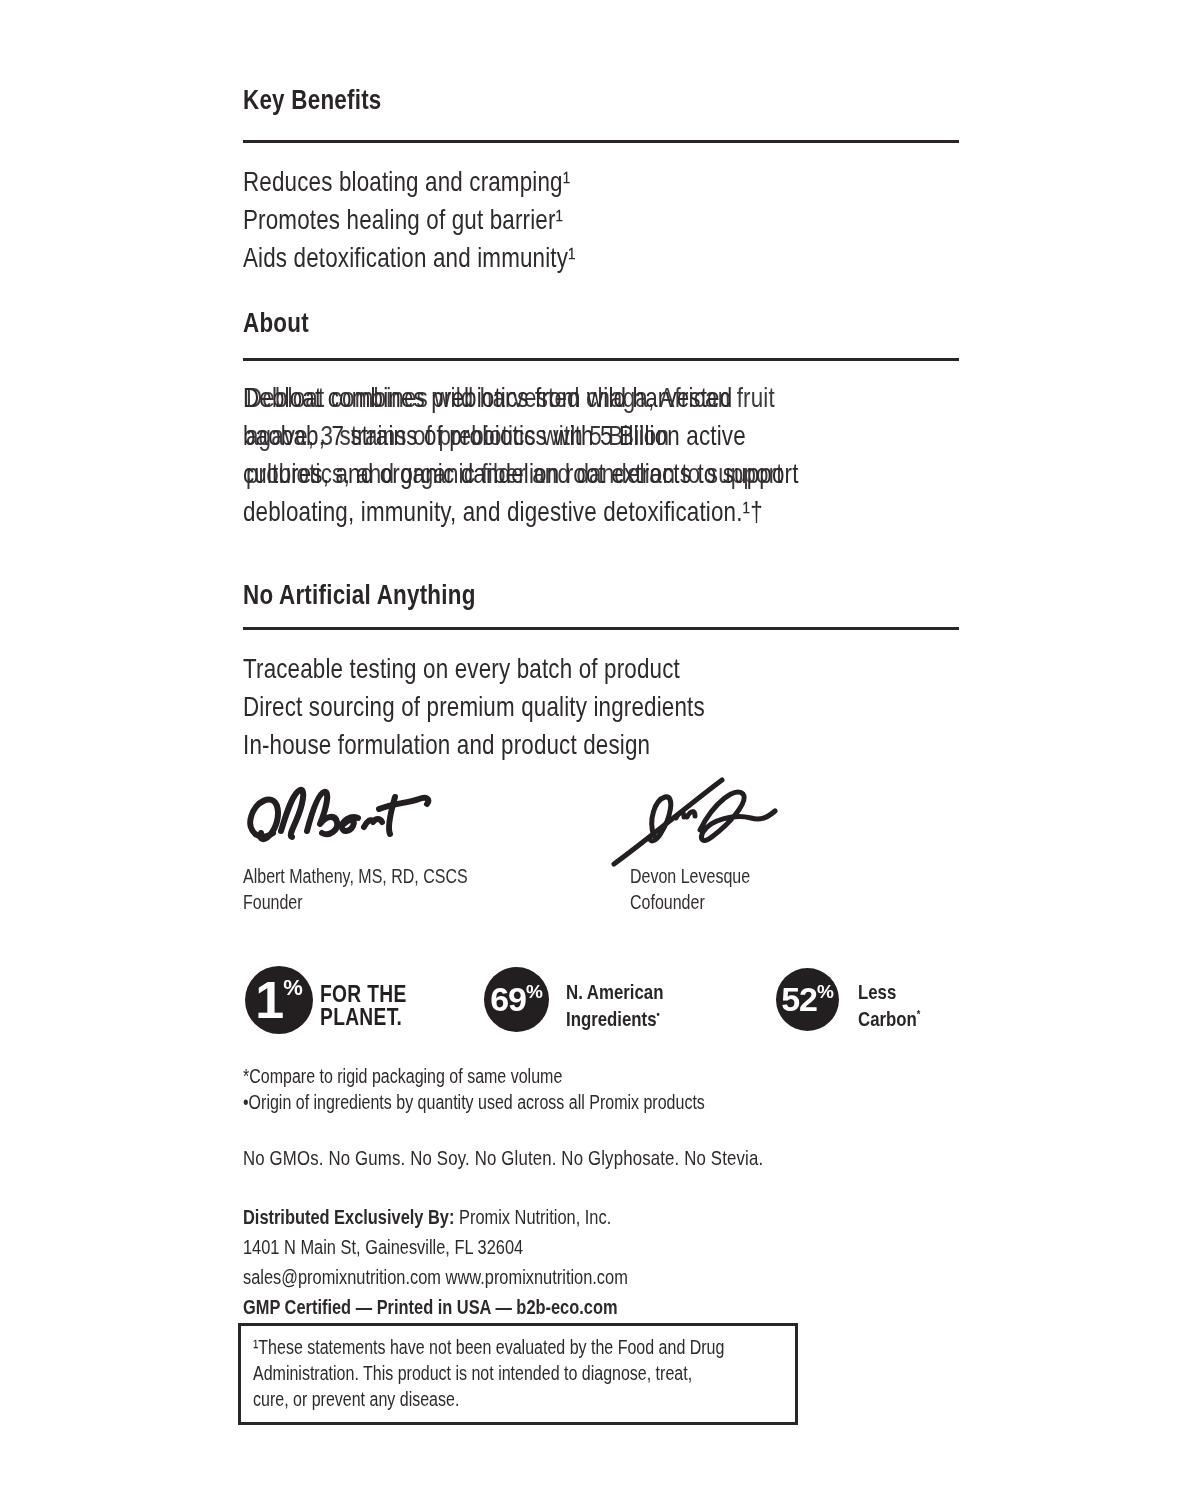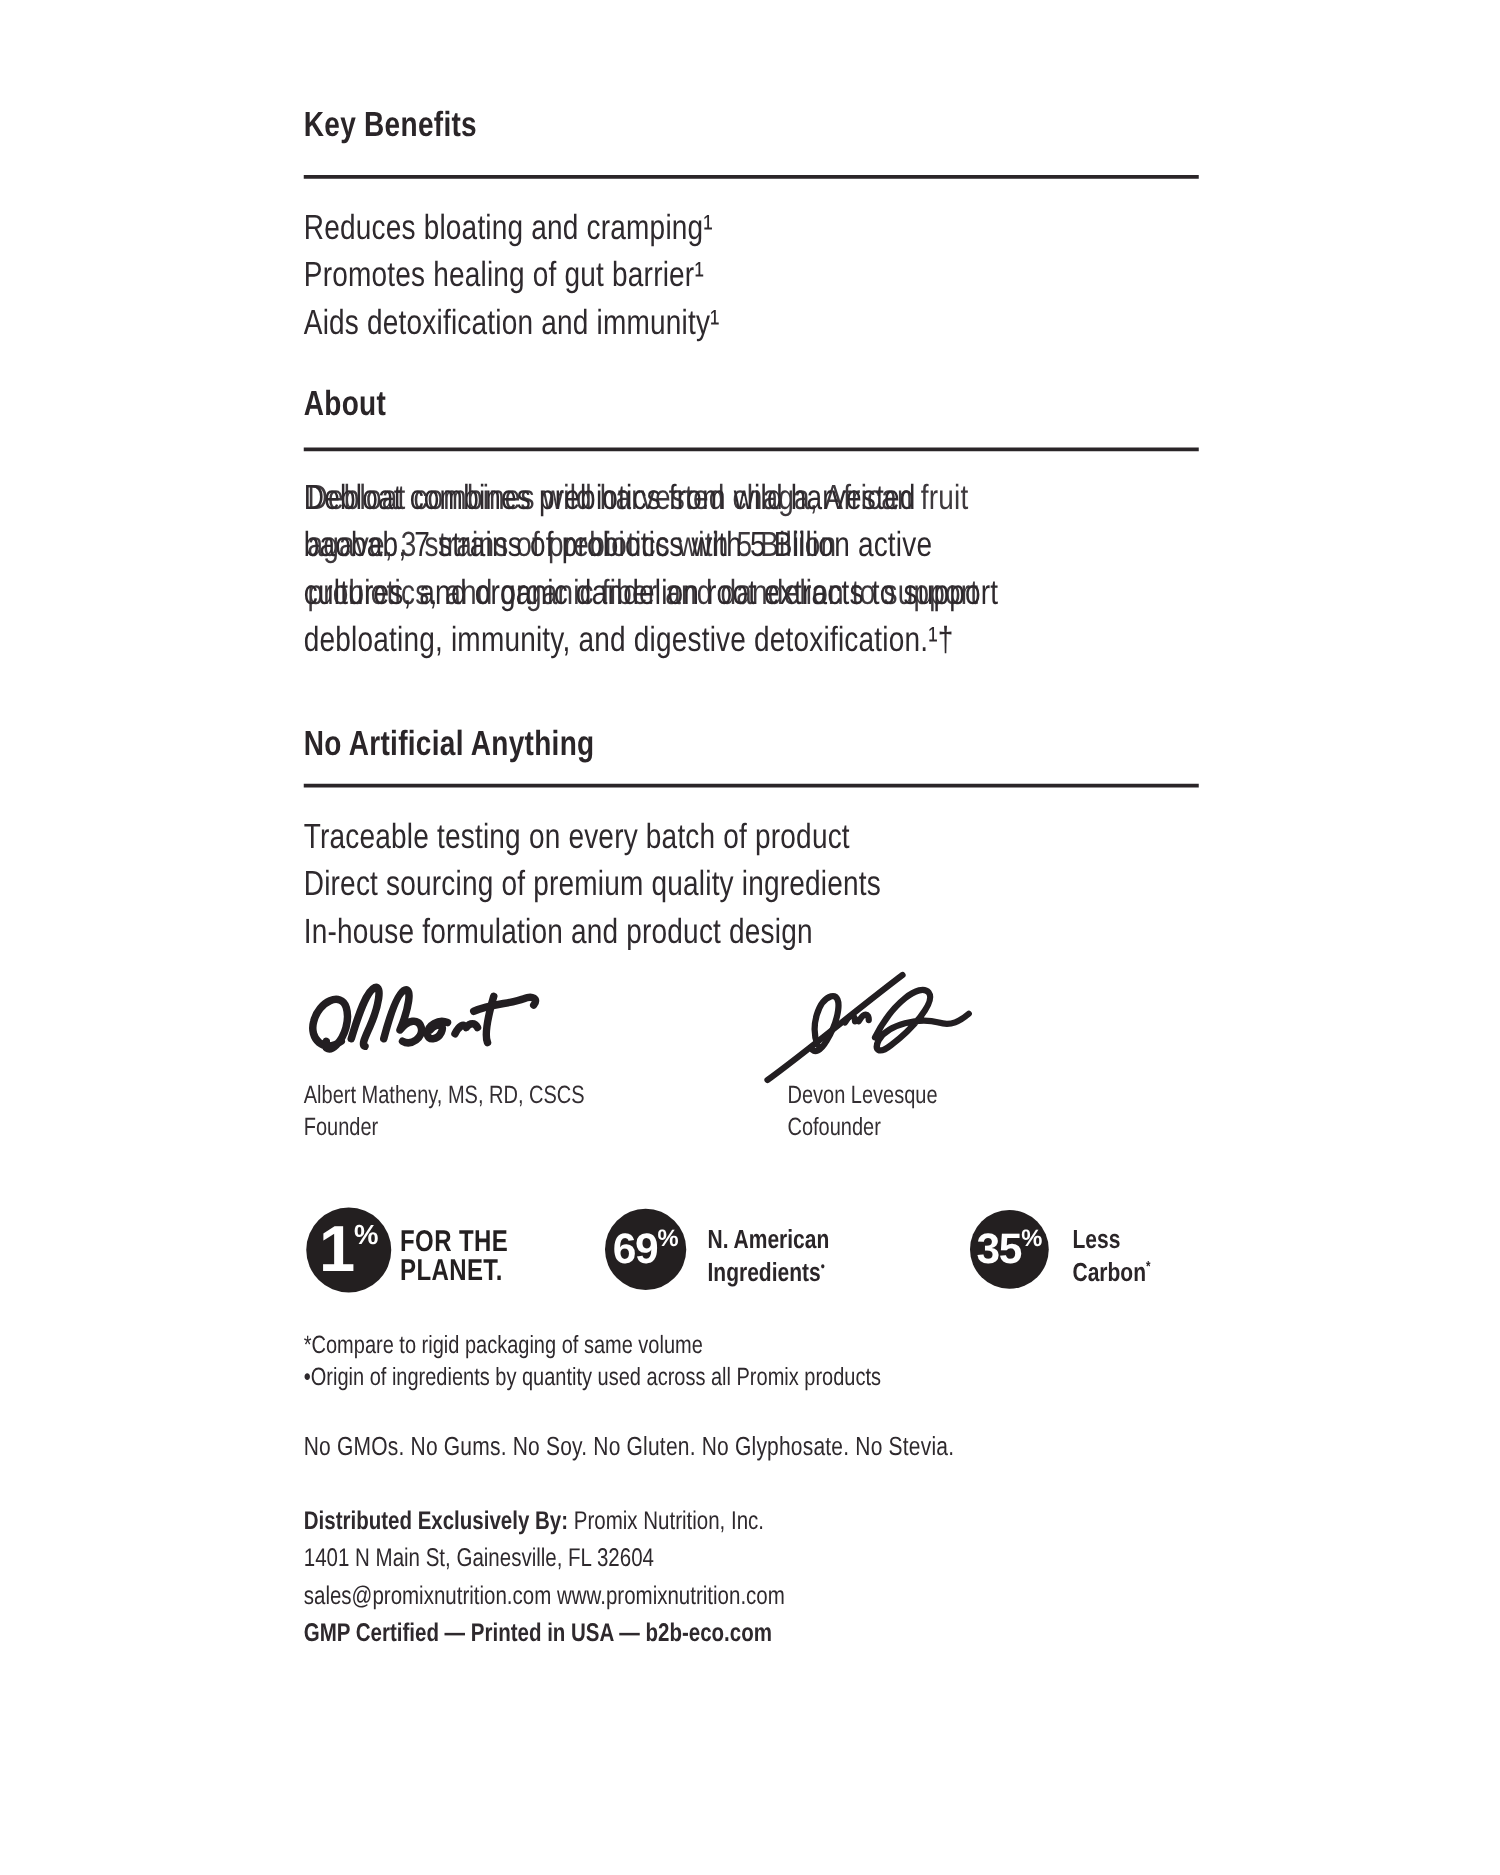--- a/index.html
+++ b/index.html
@@ -116,21 +116,21 @@
   <div class="badge-circle" style="left:484px; top:967px; width:65px; height:65px;">
     <span class="badge-num" style="font-size:34px;">69</span>
       <span class="badge-pct" style="font-size:19px; transform:translateY(-8px); display:inline-block;">%</span>
   </div>
   <div class="abs tx badge-label" style="left:566px; top:980px;">
     <div>N. American</div>
     <div><span>Ingredients</span><span class="sup">•</span></div>
   </div>
 
   <div class="badge-circle" style="left:776px; top:968px; width:63px; height:63px;">
-    <span class="badge-num" style="font-size:34px;">35</span>
+    <span class="badge-num" style="font-size:34px;">52</span>
       <span class="badge-pct" style="font-size:19px; transform:translateY(-8px); display:inline-block;">%</span>
   </div>
   <div class="abs tx badge-label" style="left:858px; top:980px;">
     <div>Less</div>
     <div><span>Carbon</span><span class="sup">*</span></div>
   </div>
 
   <div class="abs tx" style="left:243px; top:1063px;">
     <div class="footline">*Compare to rigid packaging of same volume</div>
     <div class="footline">•Origin of ingredients by quantity used across all Promix products</div>
@@ -138,14 +138,21 @@
 
   <div class="abs tx claims" style="left:243px; top:1146px;">No GMOs. No Gums. No Soy. No Gluten. No Glyphosate. No Stevia.</div>
 
   <div class="abs tx dist" style="left:243px; top:1202px;">
     <div><span class="bold">Distributed Exclusively By:</span><span> Promix Nutrition, Inc.</span></div>
     <div>1401 N Main St, Gainesville, FL 32604</div>
     <div>sales@promixnutrition.com www.promixnutrition.com</div>
     <div class="bold">GMP Certified — Printed in USA — b2b-eco.com</div>
   </div>
 
+  <div class="disc-box">
+    <div class="tx">
+      <div>¹These statements have not been evaluated by the Food and Drug</div>
+      <div>Administration.  This product is not intended to diagnose, treat,</div>
+      <div>cure, or prevent any disease.</div>
+    </div>
+  </div>
 
 </div>
 
 </body></html>

